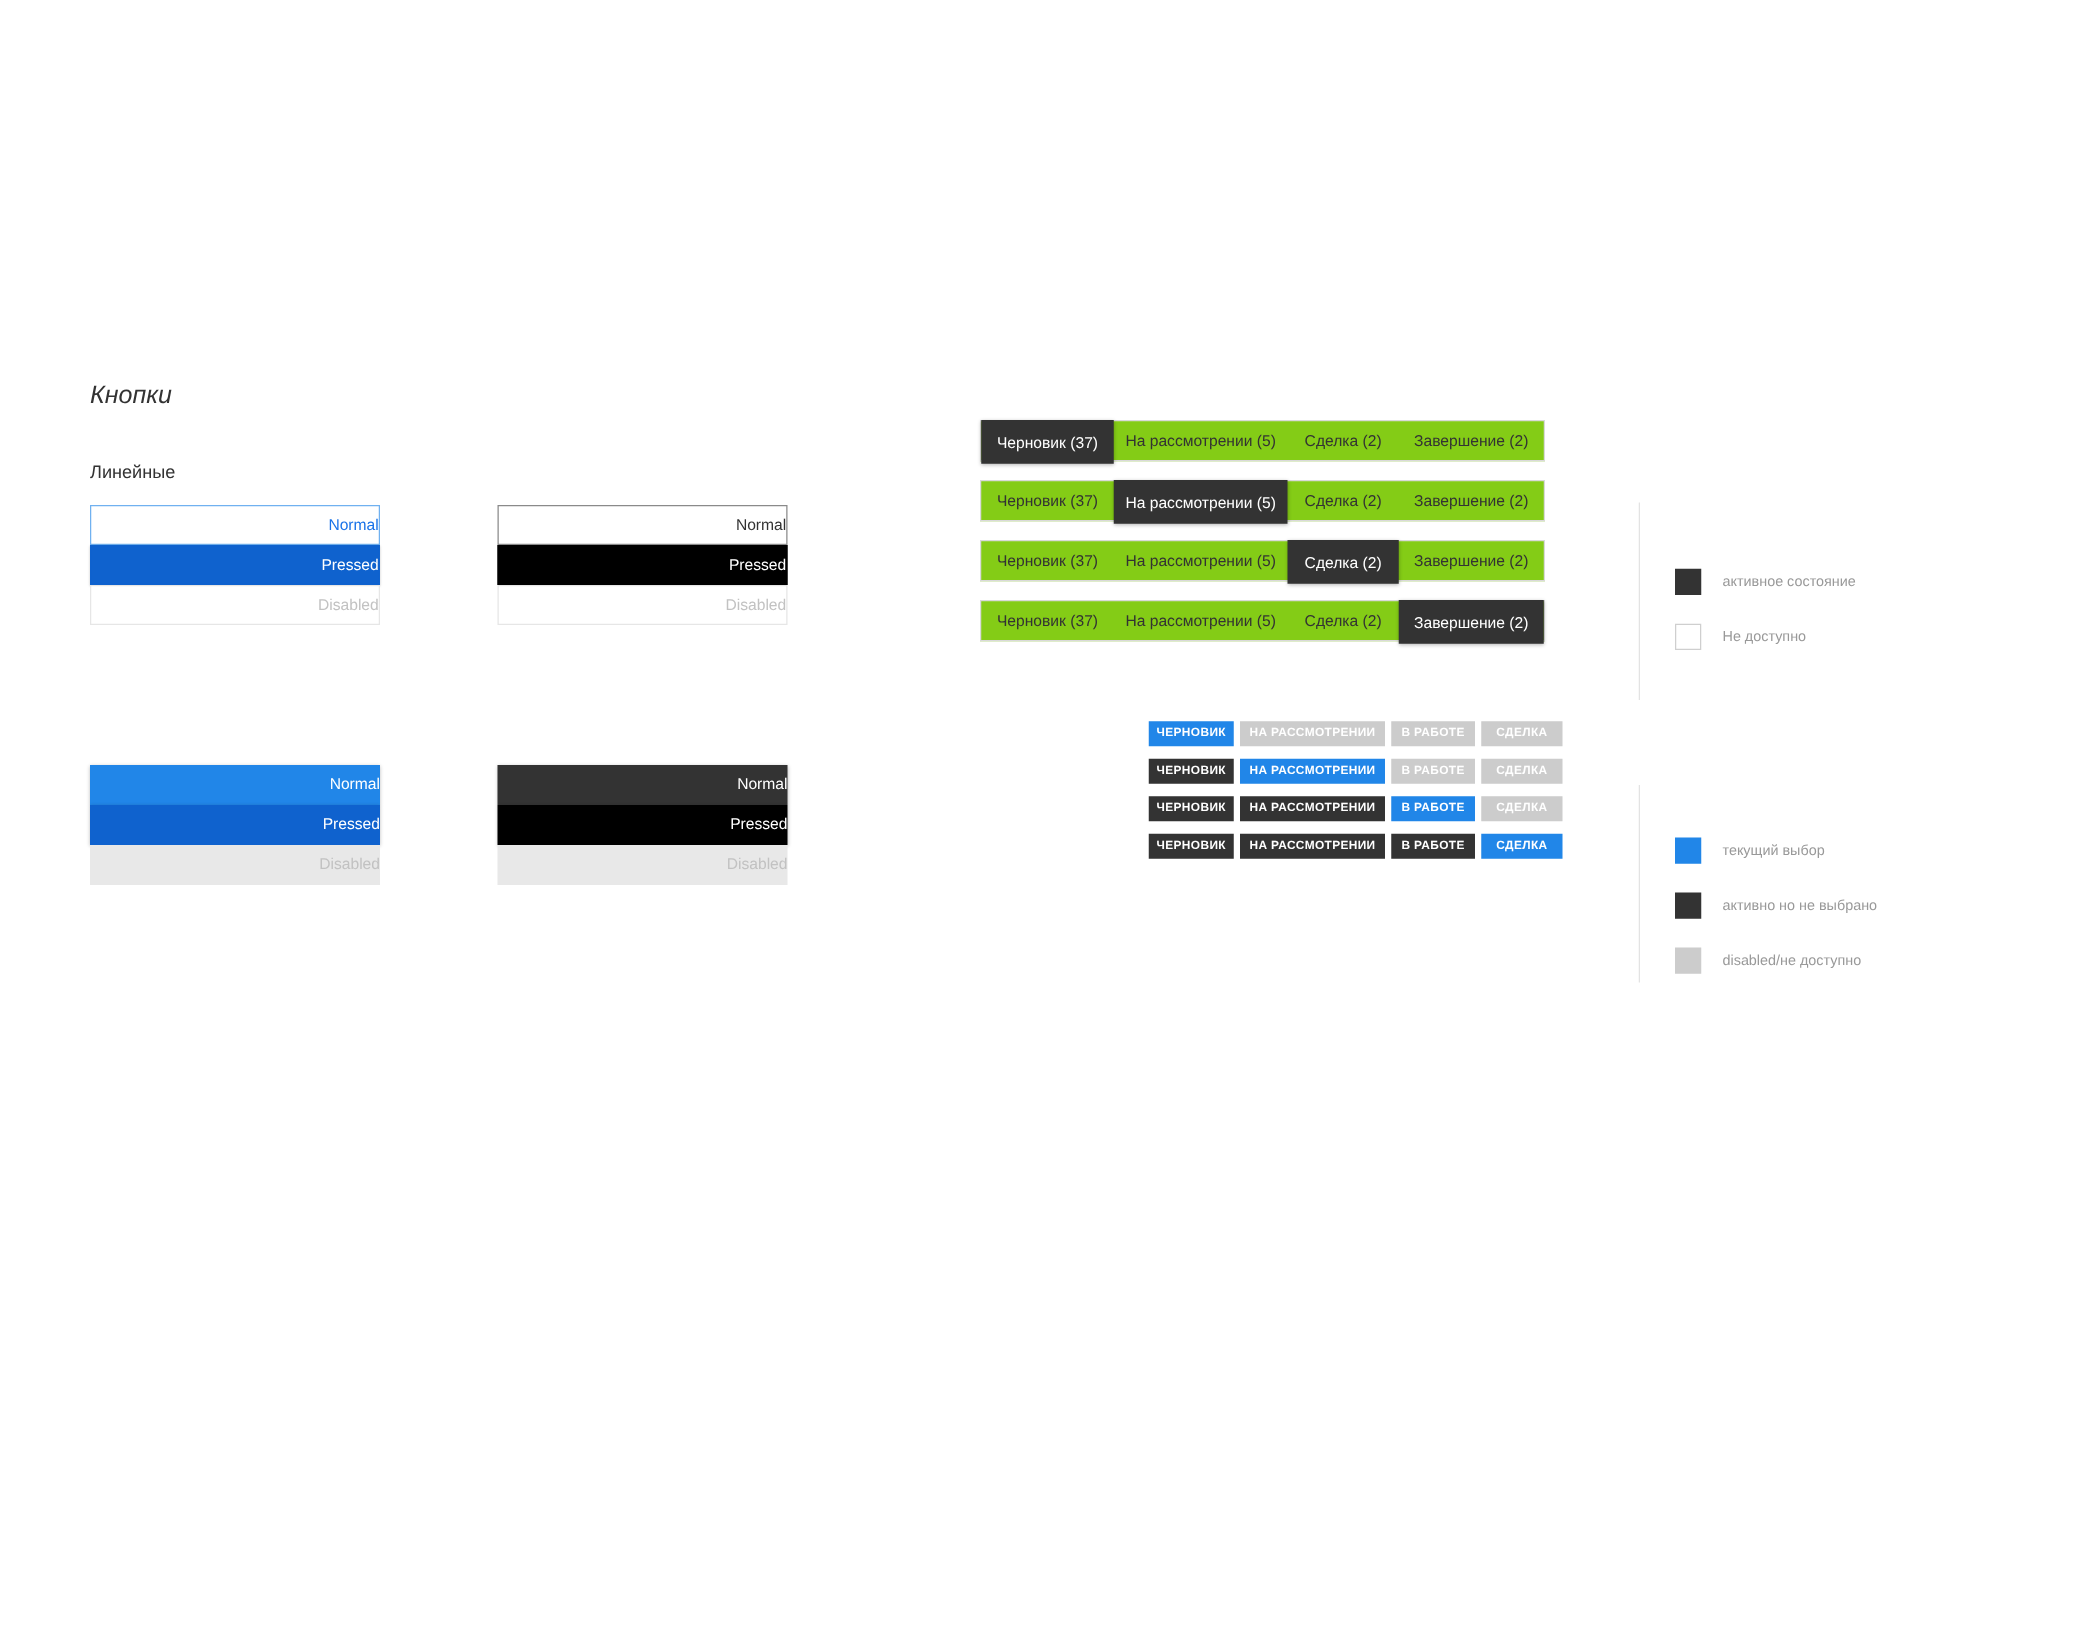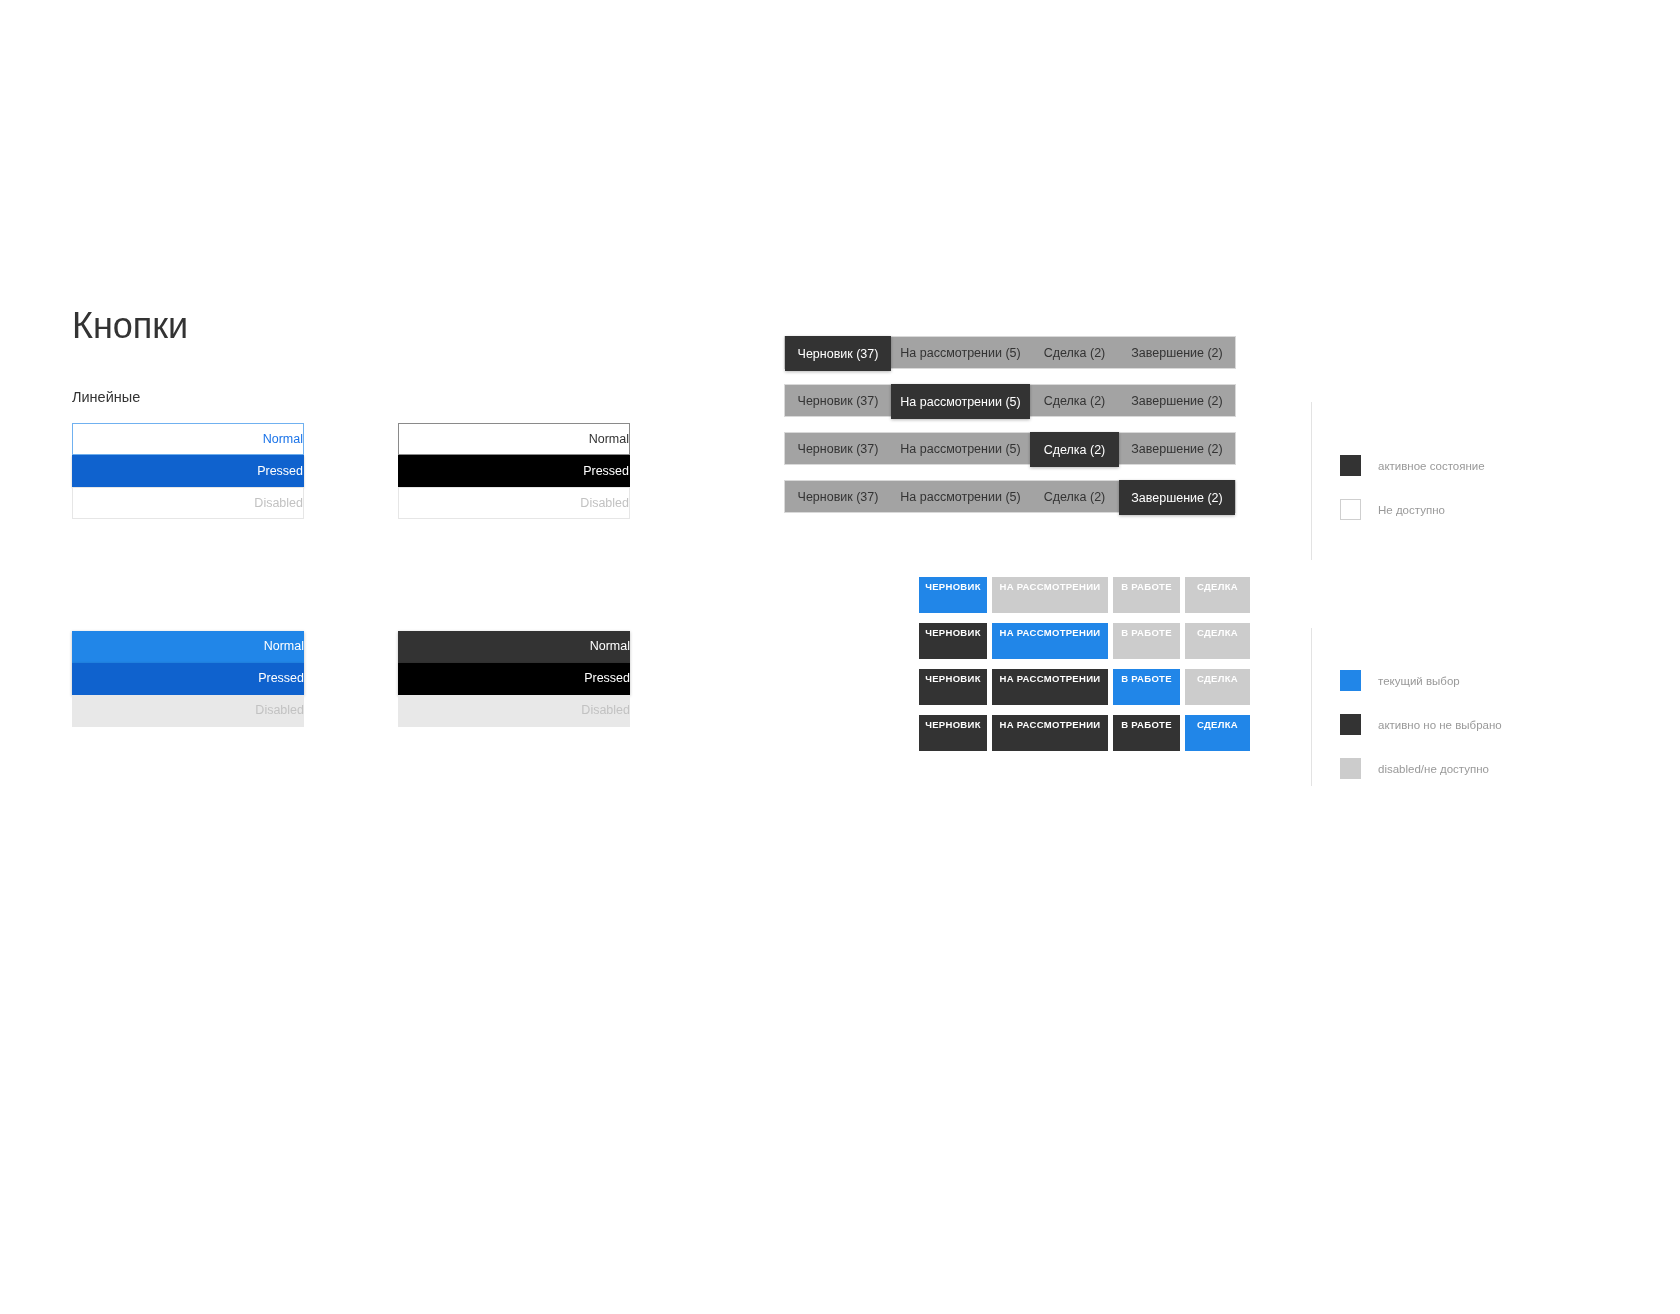--- a/index.html
+++ b/index.html
@@ -18,24 +18,25 @@
     left: 72px; top: 55px;
     font-size: 33px;
     font-weight: bold;
     color: #333333;
     letter-spacing: -0.2px;
   }
 
   
   .left-col { position: absolute; left: 72px; top: 305px; width: 600px; }
   .section-heading {
-    font-size: 36px;
+    font-size: 20px;
     font-weight: 400;
     color: #333333;
     margin-bottom: 42px;
+    font-style: italic;
   }
   .group-label {
     font-size: 14.5px;
     color: #333333;
     margin-bottom: 18px;
   }
   .btn-grid {
     display: flex;
     gap: 94px;
   }
@@ -116,21 +117,21 @@
     color: #333333;
     margin-bottom: 44px;
   }
 
   
   .tabbar {
     display: flex;
     width: 452px;
     height: 33px;
     border: 1px solid #d9d9d9;
-    background: #a3a3a3;
+    background: #84cc16;
     margin-bottom: 15px;
     position: relative;
   }
   .tab {
     display: flex;
     align-items: center;
     justify-content: center;
     font-size: 12.5px;
     color: #333333;
     height: 100%;
@@ -155,21 +156,21 @@
   .chips-block { margin-top: 64px; position: relative; }
 
   
   .chiprow {
     display: flex;
     gap: 5px;
     margin-bottom: 10px;
     margin-left: 135px;
   }
   .chip {
-    height: 36px;
+    height: 20px;
     line-height: 20px;
     text-align: center;
     font-size: 9.5px;
     font-weight: bold;
     letter-spacing: 0.3px;
     user-select: none;
     white-space: nowrap;
   }
   .chip.c1 { width: 68px; }
   .chip.c2 { width: 116px; }

